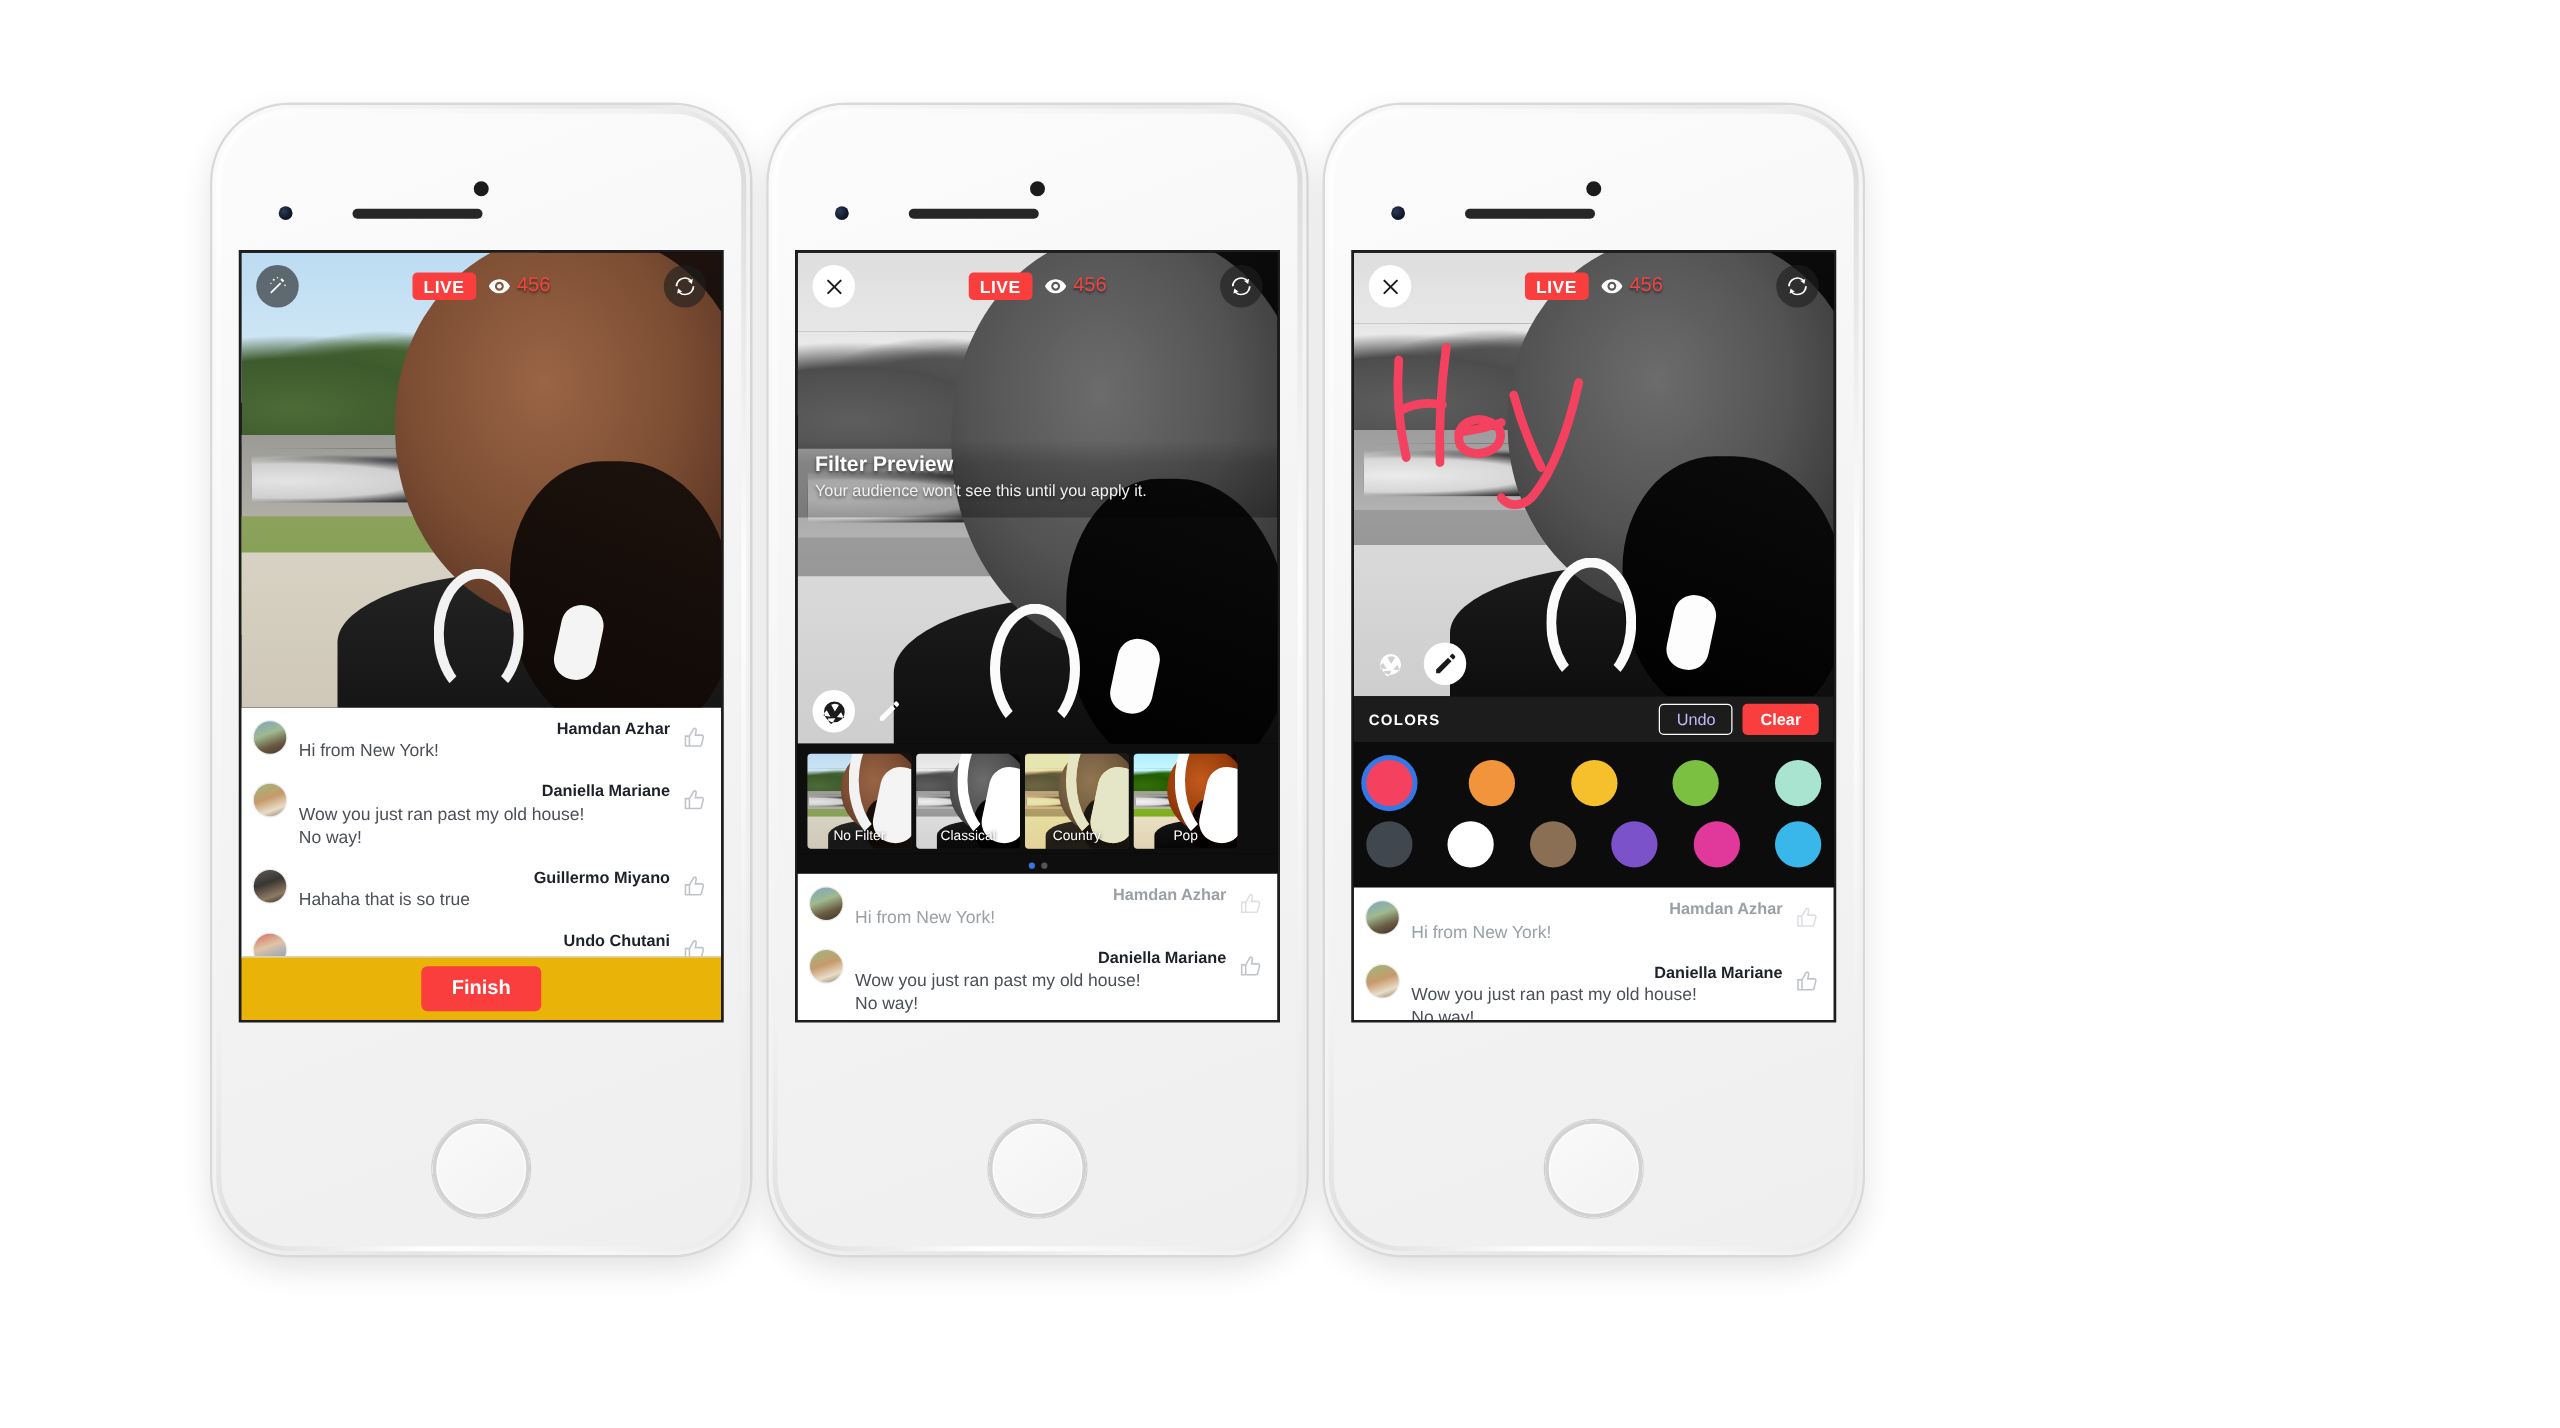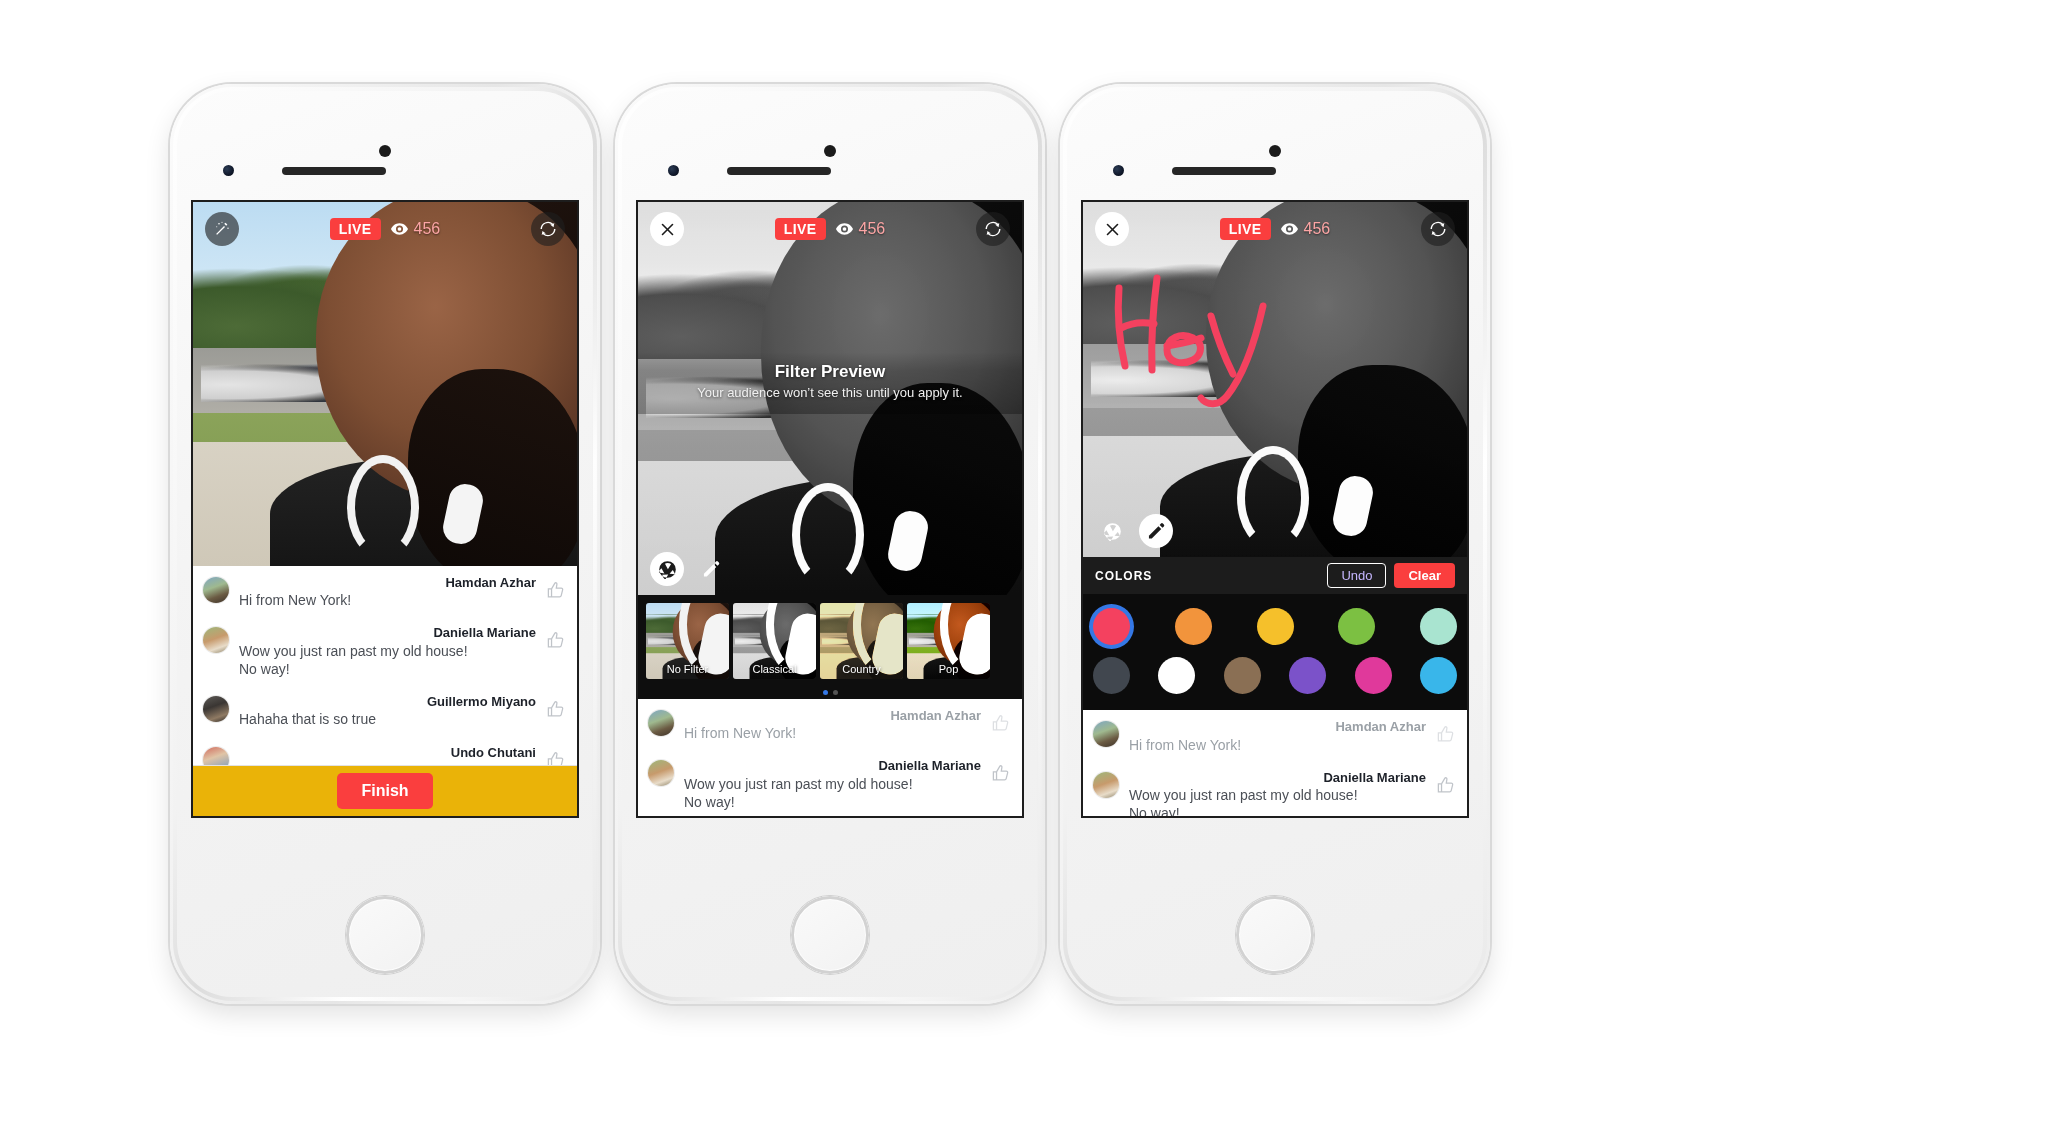--- a/index.html
+++ b/index.html
@@ -95,26 +95,26 @@
 
   
   .top-bar { position:absolute; left:0; top:0; width:100%; height:54px;
     display:flex; align-items:center; padding:0 12px; gap:10px; z-index:6; }
   .circ-btn { width:34px; height:34px; border-radius:50%;
     display:flex; align-items:center; justify-content:center; flex:0 0 auto; }
   .dark-circ { background:rgba(30,30,30,.62); }
   .white-circ { background:#ffffff; }
   .live-badge { background:#fa3e3e; color:#fff; font-weight:bold; font-size:14px;
     letter-spacing:.4px; padding:4px 9px; border-radius:4px; line-height:1; }
-  .views { display:flex; align-items:center; gap:6px; color:#fca5a5;
+  .views { display:flex; align-items:center; gap:6px; color:#ef4444;
     font-size:16px; text-shadow:0 1px 2px rgba(0,0,0,.55); }
   .spacer { flex:1 1 auto; }
 
   
-  .fp { position:absolute; left:0; right:0; top:150px; text-align:center; z-index:7;
+  .fp { position:absolute; left:0; right:0; top:150px; z-index:7;
     padding:10px 14px 14px;
     background: linear-gradient(rgba(0,0,0,0) 0%, rgba(0,0,0,.18) 30%, rgba(0,0,0,.30) 100%); }
   .fp-title { color:#fff; font-weight:bold; font-size:17px; text-shadow:0 1px 3px rgba(0,0,0,.6); }
   .fp-sub { color:#f0f0f0; font-size:13px; margin-top:3px; text-shadow:0 1px 3px rgba(0,0,0,.6); }
 
   
   .draw { position:absolute; left:14px; top:64px; width:200px; height:150px; z-index:5; }
 
   
   .tool-row { position:absolute; left:0; bottom:0; width:100%; height:52px;

